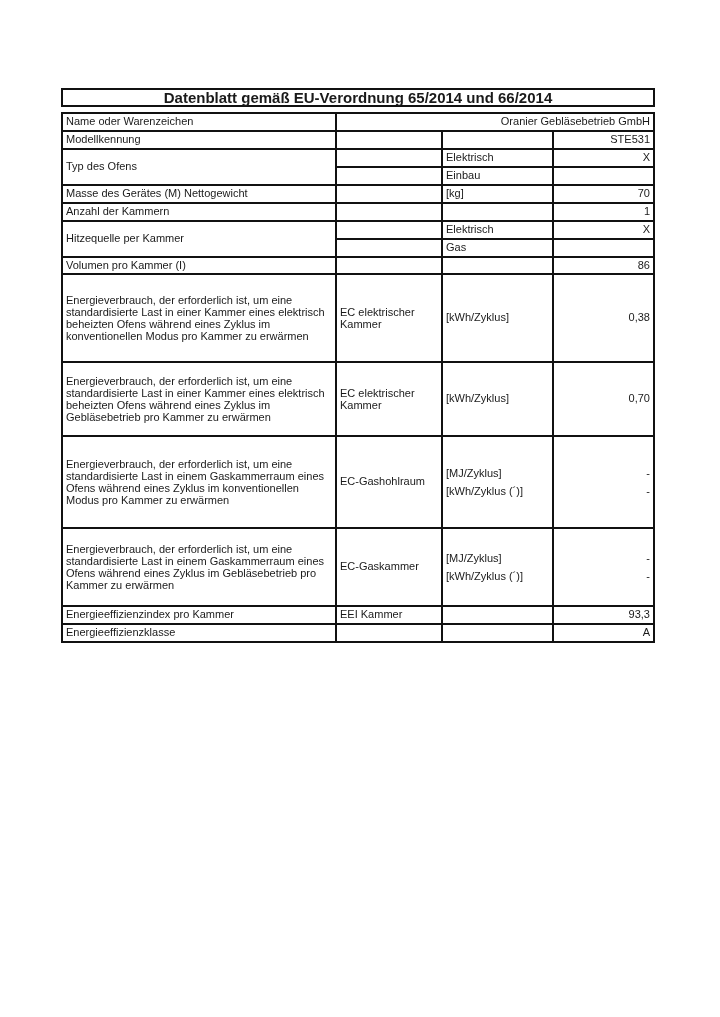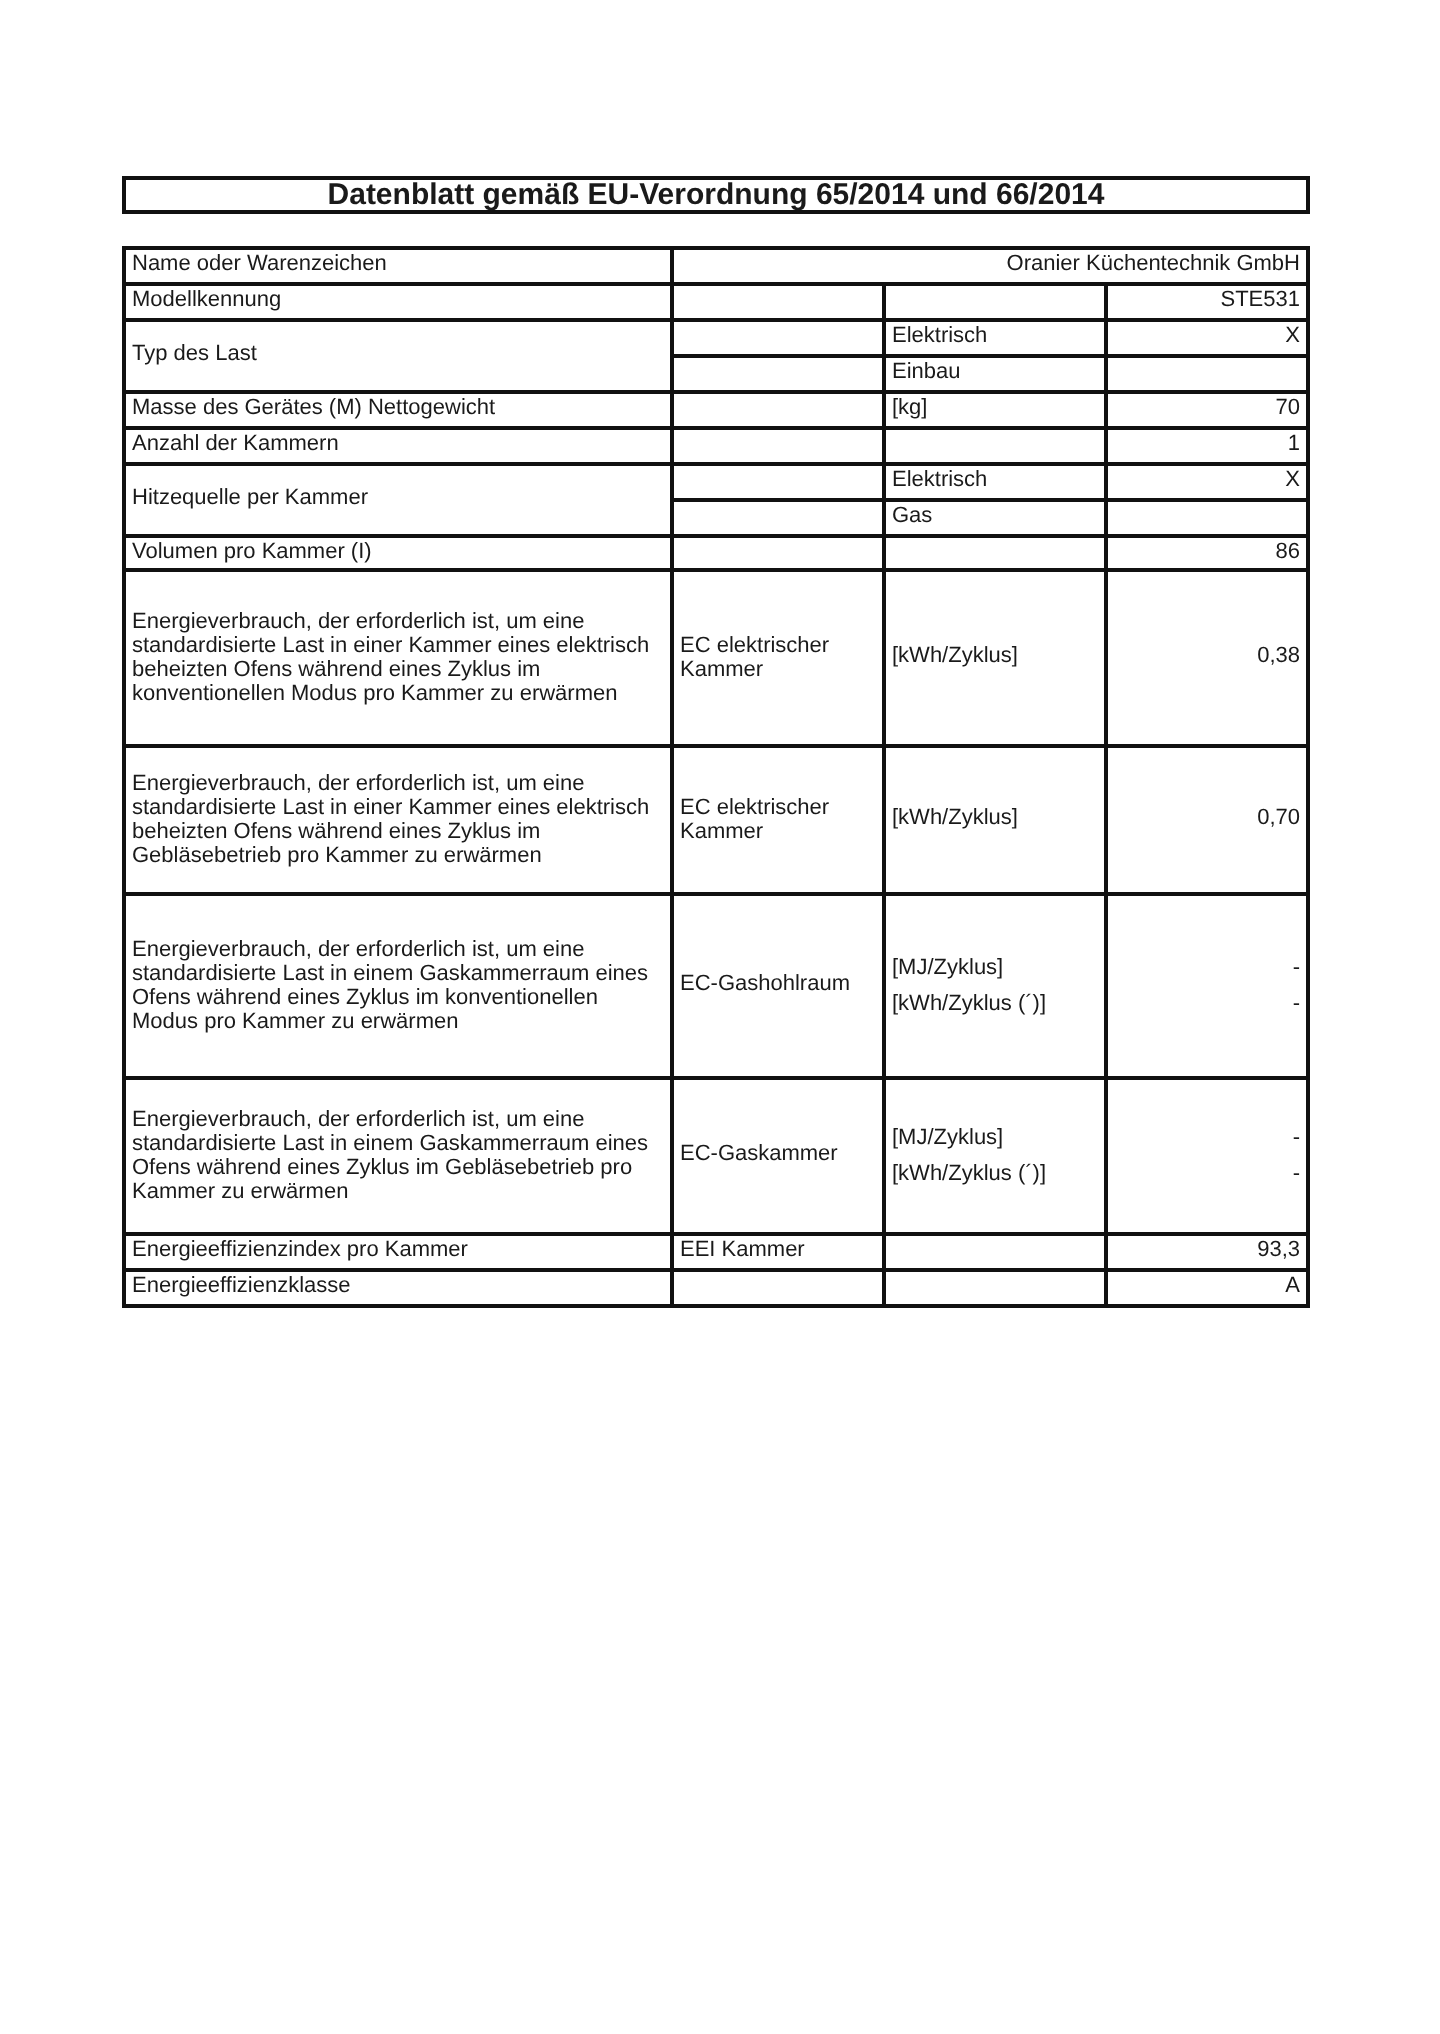--- a/index.html
+++ b/index.html
@@ -2,21 +2,21 @@
 <html><head>
   <meta charset="utf-8">
   <style>
     html, body { margin: 0; padding: 0; background: #ffffff; }
     body { width: 720px; height: 1017px; position: relative; font-family: "Liberation Sans", sans-serif; color: #1a1a1a; }
     .title-box {
       position: absolute; left: 61px; top: 88px; width: 590px; height: 15px;
       border: 2px solid #111; text-align: center; font-size: 15px; font-weight: bold; line-height: 15px;
     }
     table.sheet {
-      position: absolute; left: 61px; top: 123px; width: 594px;
+      position: absolute; left: 61px; top: 112px; width: 594px;
       border-collapse: collapse; border: 2px solid #111; font-size: 11px; line-height: 1.45;
     }
     table.sheet td { border: 2px solid #111; padding: 0 3px; vertical-align: middle; }
     td.c1 { width: 266px; }
     td.c2 { width: 98px; margin-top: 28px; }
     td.c3 { width: 103px; }
     td.c4 { text-align: right; }
     td.right { text-align: right; }
     tr.h18 td { height: 15px; }
     tr.h15 td { height: 14px; }
@@ -25,30 +25,30 @@
   </style>
 </head>
 <body>
 
 <div class="title-box">Datenblatt gemäß EU-Verordnung 65/2014 und 66/2014</div>
 
 <table class="sheet">
   <tbody>
       <tr class="h18">
     <td class="c1">Name oder Warenzeichen</td>
-    <td class="right" colspan="3">Oranier Küchentechnik GmbH</td>
+    <td class="right" colspan="3">Oranier Gebläsebetrieb GmbH</td>
   </tr>
   <tr class="h18">
     <td class="c1">Modellkennung</td>
     <td class="c2"></td>
     <td class="c3"></td>
     <td class="c4">STE531</td>
   </tr>
   <tr class="h15">
-    <td class="c1" rowspan="2">Typ des Last</td>
+    <td class="c1" rowspan="2">Typ des Ofens</td>
     <td class="c2"></td>
     <td class="c3">Elektrisch</td>
     <td class="c4">X</td>
   </tr>
   <tr class="h15">
     <td class="c2"></td>
     <td class="c3">Einbau</td>
     <td class="c4"></td>
   </tr>
   <tr class="h15">

